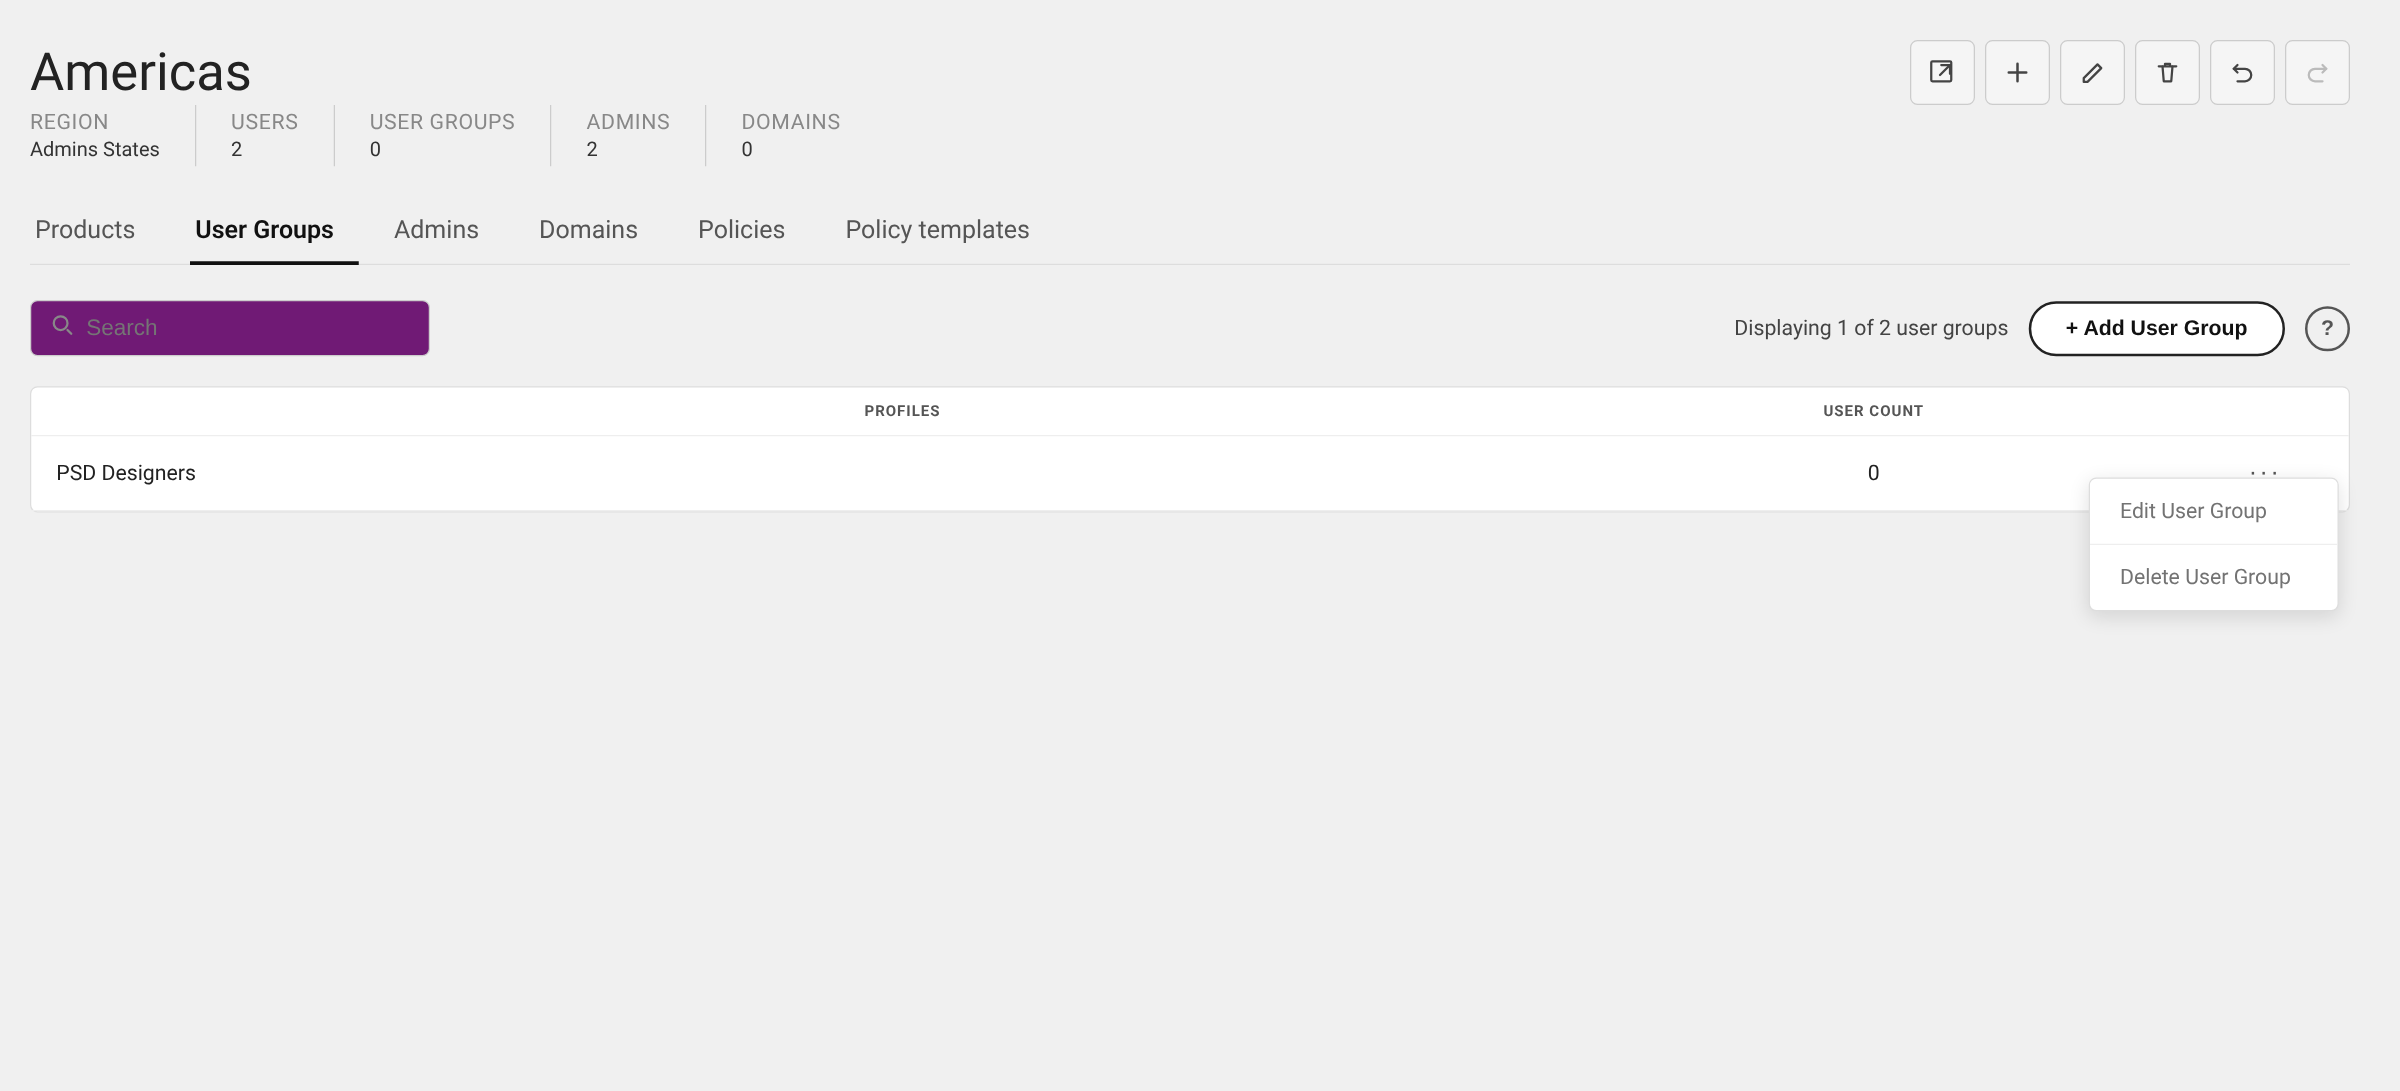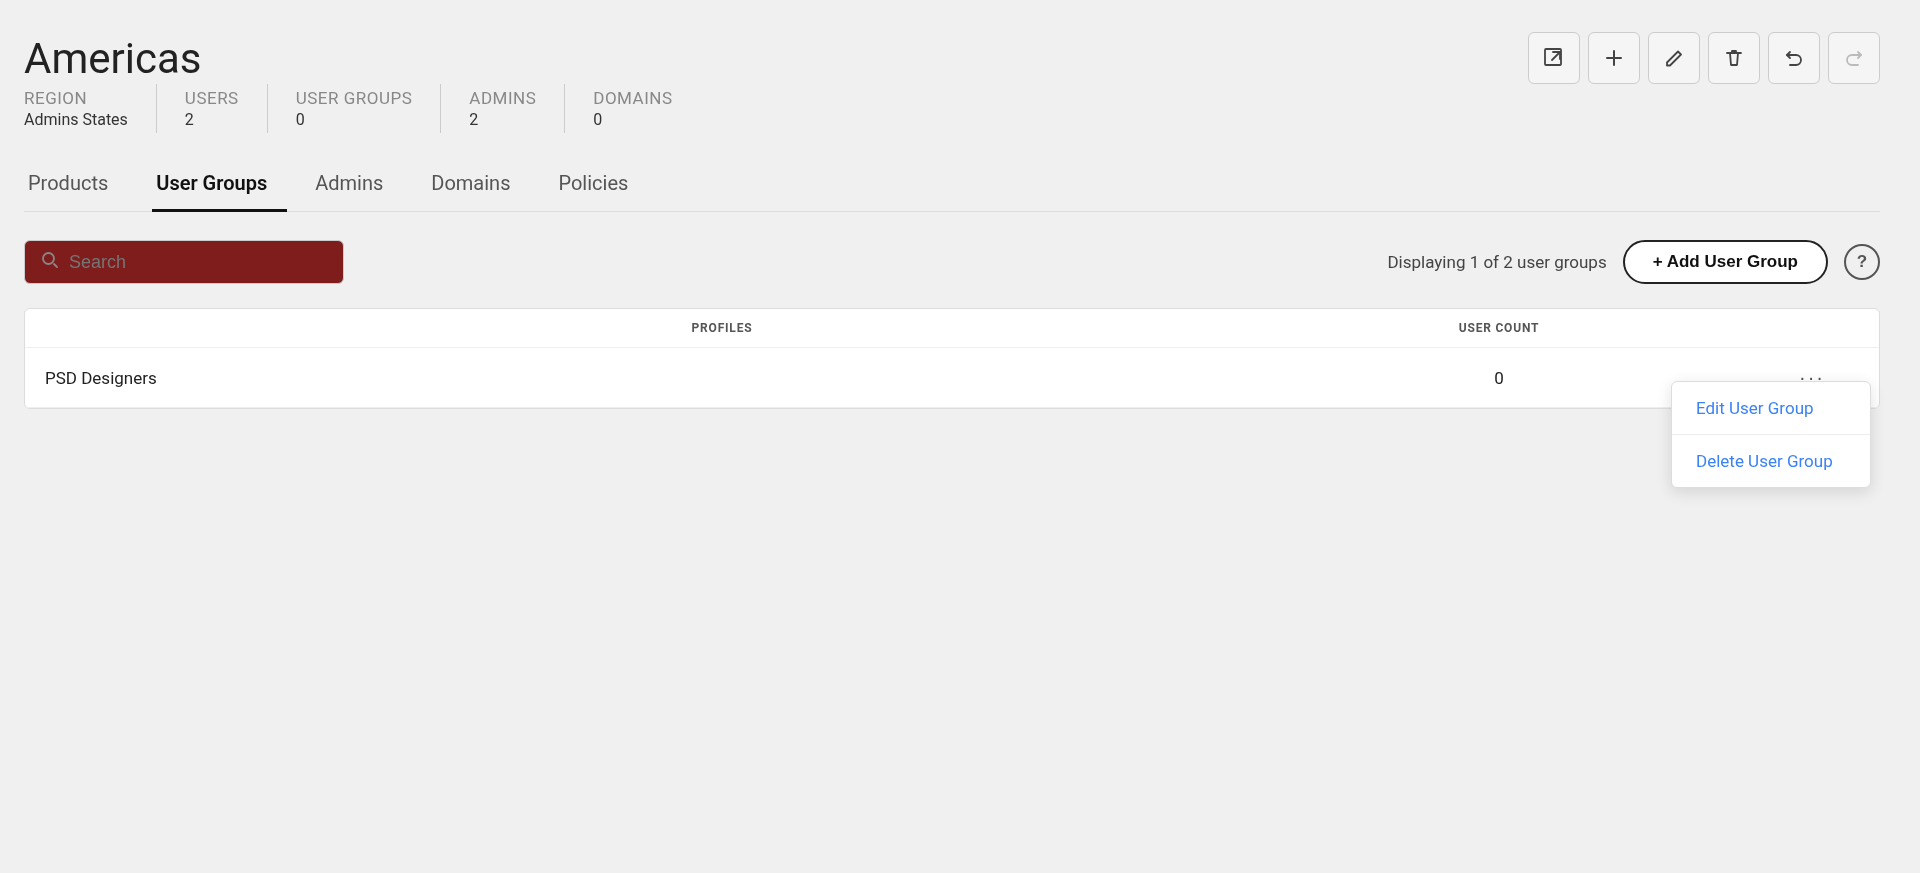--- a/index.html
+++ b/index.html
@@ -125,21 +125,21 @@
     .actions-row {
       display: flex;
       align-items: center;
       justify-content: space-between;
       margin-bottom: 24px;
     }
 
     .search-wrapper {
       display: flex;
       align-items: center;
-      background: #7f1d1d;
+      background: #701a75;
       border: 1.5px solid #ccc;
       border-radius: 6px;
       padding: 10px 16px;
       width: 320px;
       gap: 10px;
     }
 
     .search-icon-svg {
       color: #888;
       font-size: 18px;
@@ -260,21 +260,21 @@
       border: 1px solid #ddd;
       border-radius: 6px;
       box-shadow: 0 4px 16px rgba(0,0,0,0.12);
       min-width: 200px;
       z-index: 100;
     }
 
     .context-menu-item {
       padding: 16px 24px;
       font-size: 17px;
-      color: #3b82f6;
+      color: #737373;
       cursor: pointer;
       border-bottom: 1px solid #eee;
     }
 
     .context-menu-item:last-child {
       border-bottom: none;
     }
   </style>
 </head>
 <body>
@@ -343,20 +343,21 @@
       <div class="stat-value">0</div>
     </div>
   </div>
 
   <div class="tabs">
     <div class="tab">Products</div>
     <div class="tab active">User Groups</div>
     <div class="tab">Admins</div>
     <div class="tab">Domains</div>
     <div class="tab">Policies</div>
+    <div class="tab">Policy templates</div>
   </div>
 
   <div class="content">
 
     <div class="actions-row">
       <div class="search-wrapper">
         <span class="search-icon-svg">
           <svg width="18" height="18" viewBox="0 0 18 18" fill="none" xmlns="http://www.w3.org/2000/svg">
             <circle cx="7.5" cy="7.5" r="5.5" stroke="#888" stroke-width="1.8"></circle>
             <path d="M13 13l3 3" stroke="#888" stroke-width="1.8" stroke-linecap="round"></path>

